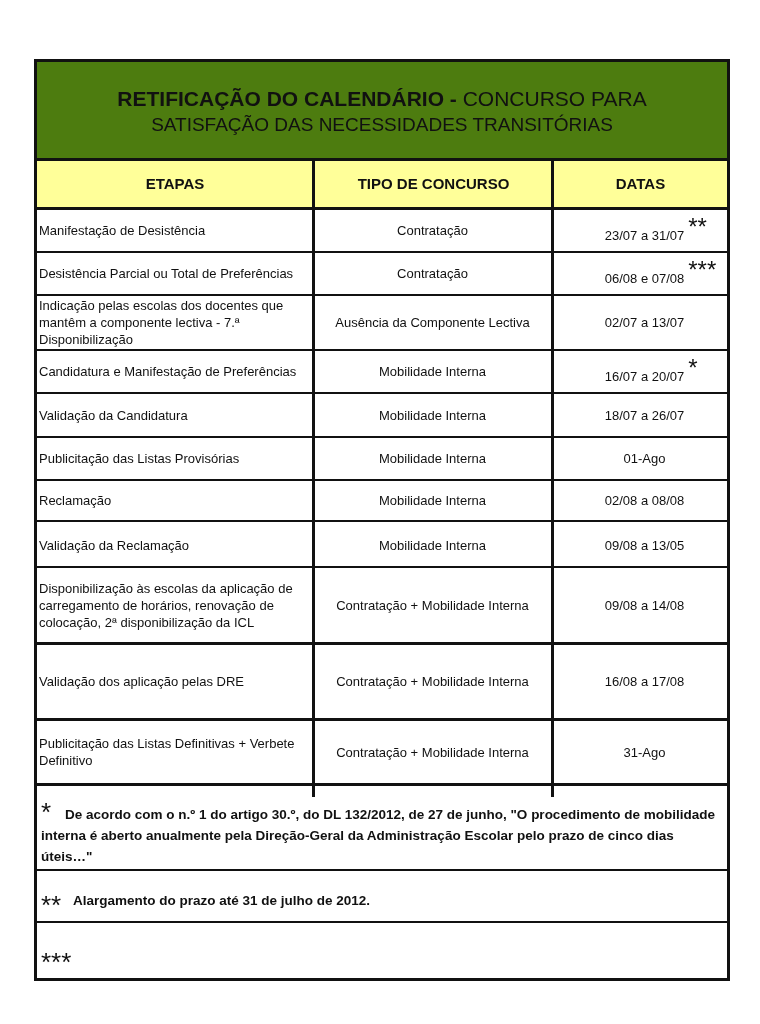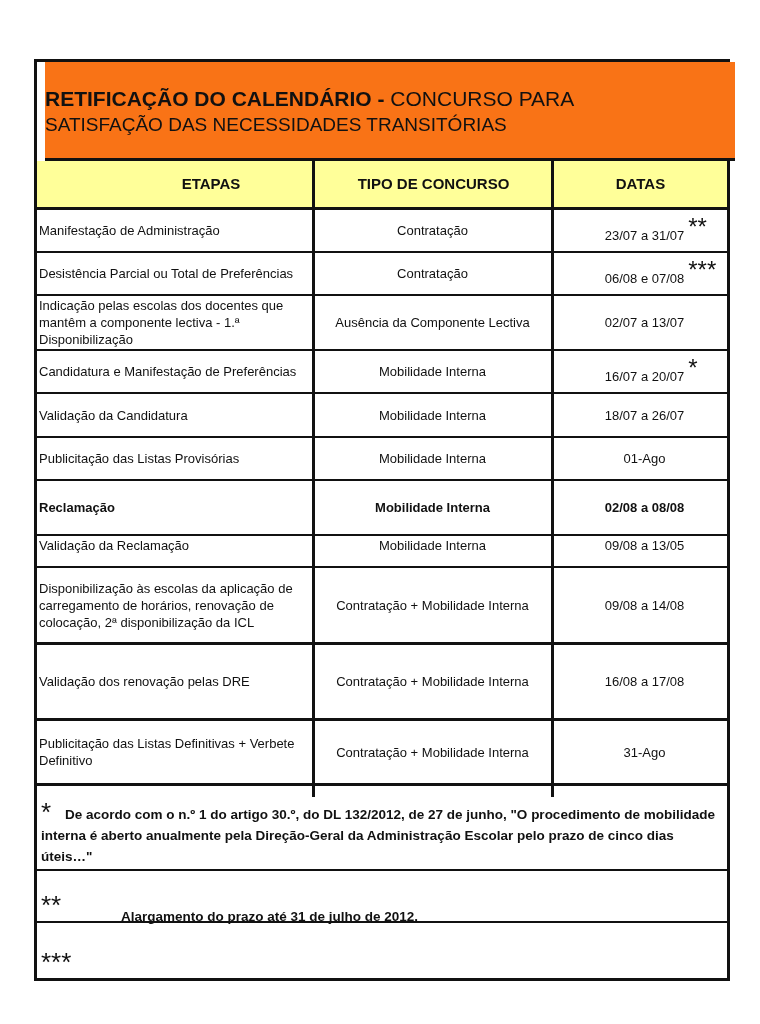--- a/index.html
+++ b/index.html
@@ -1,22 +1,22 @@
 <!DOCTYPE html>
 <html><head>
 <meta charset="utf-8">
 <style>
   html, body { margin: 0; padding: 0; background: #ffffff; }
   body { width: 760px; height: 1024px; position: relative; overflow: hidden;
          font-family: "Liberation Sans", sans-serif; color: #111; }
   .doc { position: absolute; left: 34px; top: 59px; width: 696px; height: 922px;
          border: 3px solid #111; box-sizing: border-box; background: #fff; }
-  .title-box { position: absolute; left: 8px; top: 0; width: 690px; height: 99px;
-               background: #f97316; border-bottom: 3px solid #111; box-sizing: border-box;
-               }
+  .title-box { position: absolute; left: 0; top: 0; width: 690px; height: 99px;
+               background: #4d7c0f; border-bottom: 3px solid #111; box-sizing: border-box;
+               text-align: center; }
   .title-line1 { position: absolute; top: 24px; left: 0; width: 100%; font-size: 21px; line-height: 26px; }
   .title-line1 .bold { font-weight: bold; }
   .title-line2 { position: absolute; top: 51px; left: 0; width: 100%; font-size: 19px; line-height: 24px; }
   .hdr { position: absolute; top: 99px; left: 0; width: 690px; height: 49px;
          background: #ffff99; border-bottom: 3px solid #111; box-sizing: border-box; }
   .hcell { position: absolute; top: 0; height: 46px; line-height: 46px; text-align: center;
            font-weight: bold; font-size: 15px; }
   .vline { position: absolute; background: #111; }
   .row { position: absolute; left: 0; width: 690px; border-bottom: 2px solid #111; box-sizing: border-box; }
   .row.thick { border-bottom-width: 3px; }
@@ -34,29 +34,29 @@
 </head>
 <body>
 
 <div class="doc">
   <div class="title-box">
     <div class="title-line1"><span class="bold">RETIFICAÇÃO DO CALENDÁRIO - </span><span>CONCURSO PARA</span></div>
     <div class="title-line2">SATISFAÇÃO DAS NECESSIDADES TRANSITÓRIAS</div>
   </div>
 
   <div class="hdr">
-    <div class="hcell" style="left:0;width:276px;padding-left:36px;">ETAPAS</div>
+    <div class="hcell" style="left:0;width:276px;">ETAPAS</div>
     <div class="hcell" style="left:278px;width:237px;">TIPO DE CONCURSO</div>
     <div class="hcell" style="left:517px;width:173px;">DATAS</div>
   </div>
 
   <div id="rows">
       <div class="row" style="top: 148px; height: 43px;">
         <div class="cell c1">
-          <span>Manifestação de Administração</span>
+          <span>Manifestação de Desistência</span>
         </div>
         <div class="cell c2">
           <span>Contratação</span>
         </div>
         <div class="cell c3">
           <span class="date-wrap" style="top: 5px;"><span>23/07 a 31/07</span><span class="star" style="left:100%;margin-left:4px;top:-10px;">**</span></span>
         </div>
       </div>
       <div class="row" style="top: 191px; height: 43px;">
         <div class="cell c1">
@@ -64,21 +64,21 @@
         </div>
         <div class="cell c2">
           <span>Contratação</span>
         </div>
         <div class="cell c3">
           <span class="date-wrap" style="top: 5px;"><span>06/08 e 07/08</span><span class="star" style="left:100%;margin-left:4px;top:-10px;">***</span></span>
         </div>
       </div>
       <div class="row" style="top: 234px; height: 55px;">
         <div class="cell c1">
-          <span>Indicação pelas escolas dos docentes que mantêm a componente lectiva - 1.ª Disponibilização</span>
+          <span>Indicação pelas escolas dos docentes que mantêm a componente lectiva - 7.ª Disponibilização</span>
         </div>
         <div class="cell c2">
           <span>Ausência da Componente Lectiva</span>
         </div>
         <div class="cell c3">
           <span class="date-wrap"><span>02/07 a 13/07</span></span>
         </div>
       </div>
       <div class="row" style="top: 289px; height: 43px;">
         <div class="cell c1">
@@ -106,21 +106,21 @@
         <div class="cell c1">
           <span>Publicitação das Listas Provisórias</span>
         </div>
         <div class="cell c2">
           <span>Mobilidade Interna</span>
         </div>
         <div class="cell c3">
           <span class="date-wrap"><span>01-Ago</span></span>
         </div>
       </div>
-      <div class="row" style="top: 419px; height: 55px; font-weight: bold;">
+      <div class="row" style="top: 419px; height: 41px;">
         <div class="cell c1">
           <span>Reclamação</span>
         </div>
         <div class="cell c2">
           <span>Mobilidade Interna</span>
         </div>
         <div class="cell c3">
           <span class="date-wrap"><span>02/08 a 08/08</span></span>
         </div>
       </div>
@@ -141,21 +141,21 @@
         </div>
         <div class="cell c2">
           <span>Contratação + Mobilidade Interna</span>
         </div>
         <div class="cell c3">
           <span class="date-wrap"><span>09/08 a 14/08</span></span>
         </div>
       </div>
       <div class="row thick" style="top: 583px; height: 76px;">
         <div class="cell c1">
-          <span>Validação dos renovação pelas DRE</span>
+          <span>Validação dos aplicação pelas DRE</span>
         </div>
         <div class="cell c2">
           <span>Contratação + Mobilidade Interna</span>
         </div>
         <div class="cell c3">
           <span class="date-wrap"><span>16/08 a 17/08</span></span>
         </div>
       </div>
       <div class="row thick" style="top: 659px; height: 65px;">
         <div class="cell c1">
@@ -169,21 +169,21 @@
         </div>
       </div>
     </div>
   <div id="notes">
       <div class="note" style="top: 736px; height: 73px;">
         <span class="nstar" style="top:4px;">*</span>
         <span class="ntext" style="left:4px;top:6px;width:680px;text-indent:24px;line-height:21px;">De acordo com o n.º 1 do artigo 30.º, do DL 132/2012, de 27 de junho, "O procedimento de mobilidade interna é aberto anualmente pela Direção-Geral da Administração Escolar pelo prazo de cinco dias úteis…"</span>
       </div>
       <div class="note" style="top: 809px; height: 52px;">
         <span class="nstar" style="top:24px;">**</span>
-        <span class="ntext" style="left:36px;top:36px;width:640px;margin-left:48px;">Alargamento do prazo até 31 de julho de 2012.</span>
+        <span class="ntext" style="left:36px;top:20px;width:640px;">Alargamento do prazo até 31 de julho de 2012.</span>
       </div>
       <div class="note" style="top: 861px; height: 55px; border-bottom: none;">
         <span class="nstar" style="top:29px;">***</span>
       </div>
     </div>
 
   <div class="vline" style="left:275px;top:99px;width:3px;height:636px;"></div>
   <div class="vline" style="left:514px;top:99px;width:3px;height:636px;"></div>
 </div>
 

